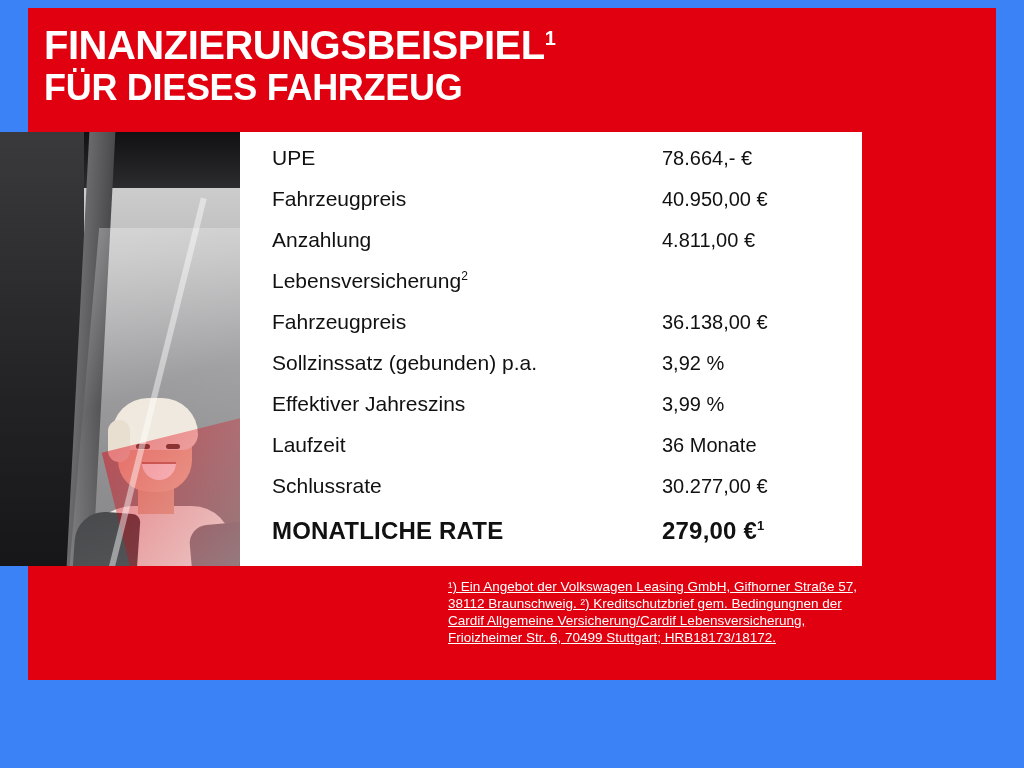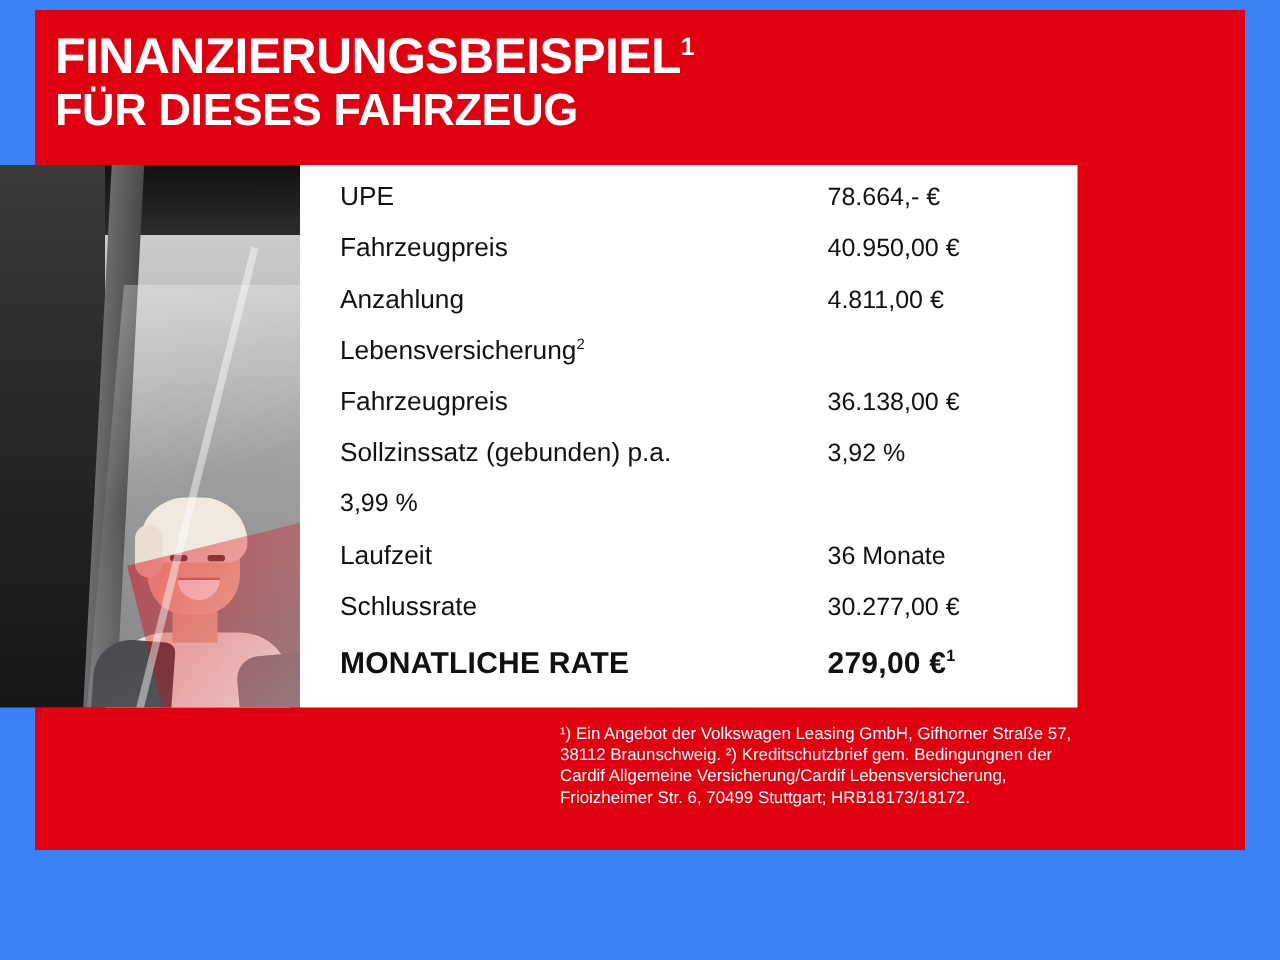--- a/index.html
+++ b/index.html
@@ -131,20 +131,21 @@
 
   
   .footnote {
     position: absolute;
     left: 448px;
     top: 578px;
     width: 420px;
     color: #ffffff;
     font-size: 13.5px;
     line-height: 17px;
+    text-decoration: underline;
   }
 
   
   .ph-sky {
     position: absolute;
     left: 0; top: 0; width: 240px; height: 434px;
     background: linear-gradient(180deg, #d9d9da 0%, #bdbdbe 28%, #9a9a9c 55%, #6e6e70 100%);
   }
   .ph-interior {
     position: absolute;
@@ -300,20 +301,21 @@
         <div class="label">Fahrzeugpreis</div>
         <div class="value">36.138,00 €</div>
       </div>
 
       <div class="row">
         <div class="label">Sollzinssatz (gebunden) p.a.</div>
         <div class="value">3,92 %</div>
       </div>
 
       <div class="row">
+        <div class="label">Effektiver Jahreszins</div>
         <div class="value">3,99 %</div>
       </div>
 
       <div class="row">
         <div class="label">Laufzeit</div>
         <div class="value">36 Monate</div>
       </div>
 
       <div class="row">
         <div class="label">Schlussrate</div>

